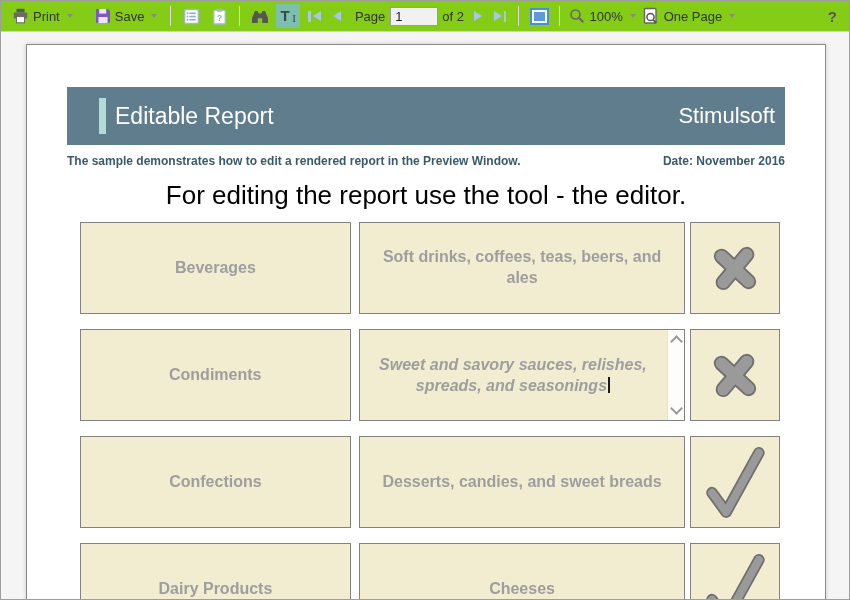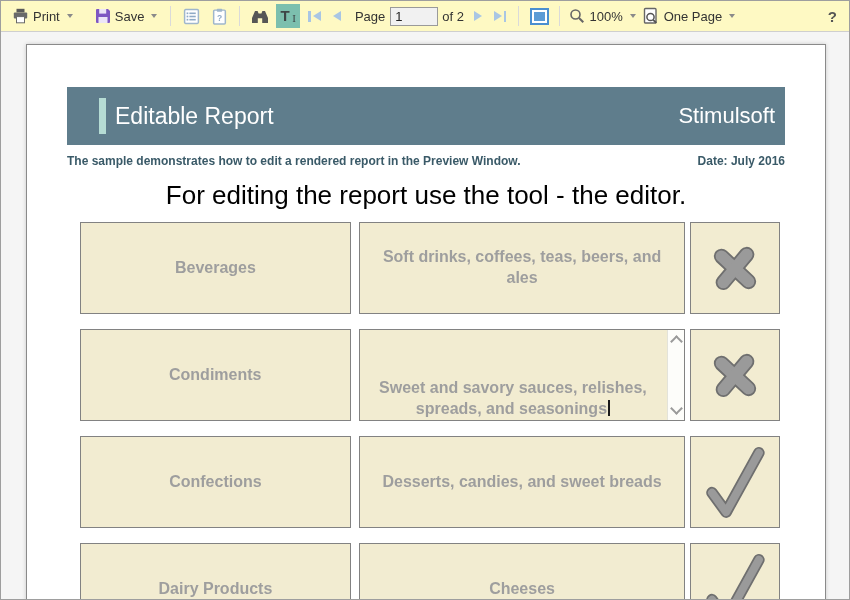--- a/index.html
+++ b/index.html
@@ -1,20 +1,20 @@
 <!DOCTYPE html>
 <html style="--header-band: #5F7D8C; --accent-bar: #B5DCD4; --subtitle-text: #3A5A68; --cell-fill: #F2ECD1; --cell-border: #828282; --cell-text: #9E9E9E; --status-icon: #9A9A9A; --status-icon-outline: #6F6F6F; --editor-active-bg: #7CBFAE; --save-icon: #7E57C2; --nav-disabled: #A9C6E4; --panel-icon-blue: #4A8FD0;"><head>
 <meta charset="utf-8">
 <style>
   html,body{margin:0;padding:0;background:#e9e9e9;}
   .window{width:850px;height:600px;border:1px solid #9e9e9e;box-sizing:border-box;
     background:#f5f5f5;font-family:"Liberation Sans",sans-serif;overflow:hidden;position:relative;}
 
   
-  .toolbar{height:31px;background:#fef9c3;border-bottom:1px solid #cfcfcf;display:flex;
+  .toolbar{height:31px;background:#84cc16;border-bottom:1px solid #cfcfcf;display:flex;
     align-items:center;padding:0 8px;box-sizing:border-box;font-size:13px;color:#333;}
   .tbtn{display:flex;align-items:center;gap:4px;padding:2px 3px;cursor:pointer;white-space:nowrap;}
   .tbtn.print{margin-right:16px}
   .tbtn.save{margin-right:4px}
   .sep{width:1px;height:20px;background:#dadada;margin:0 6px;flex:0 0 auto;}
   .icon-btn{width:24px;height:24px;display:flex;align-items:center;justify-content:center;
     margin:0 2px;cursor:pointer;flex:0 0 auto;}
   .icon-btn.active{background:var(--editor-active-bg,#7CBFAE);}
   .dd{width:0;height:0;border-left:3.5px solid transparent;border-right:3.5px solid transparent;
     border-top:4px solid #8a8a8a;margin-left:3px;}
@@ -46,21 +46,21 @@
   .instruction{margin-top:10px;text-align:center;font-size:26px;color:#000;}
 
   .rows{margin:11px 0 0 53px;width:700px;}
   .row{display:flex;margin-bottom:15px;height:92px;}
   .cell{background:var(--cell-fill,#F2ECD1);border:1px solid var(--cell-border,#828282);
     box-sizing:border-box;display:flex;align-items:center;justify-content:center;
     color:var(--cell-text,#9E9E9E);font-weight:bold;font-size:16px;text-align:center;line-height:1.3;}
   .cell.name{width:287px;margin-right:8px;}
   .cell.desc{width:345px;margin-right:5px;padding:0 8px;}
   .cell.status{width:95px;}
-  .cell.desc.editing{align-items:flex-end;padding:1px 24px 0 6px;position:relative;}
+  .cell.desc.editing{align-items:center;padding:1px 24px 0 6px;position:relative;font-style:italic;}
   .scrollbar{position:absolute;top:0;right:0;bottom:0;width:17px;background:#fdfdfa;
     border-left:1px solid #e3e3da;display:flex;flex-direction:column;justify-content:space-between;
     align-items:center;padding:7px 0;box-sizing:border-box;}
   .chev{width:7px;height:7px;border-left:2px solid #9a9a9a;border-bottom:2px solid #9a9a9a;cursor:pointer;}
   .chev.up{transform:rotate(135deg);}
   .chev.down{transform:rotate(-45deg);}
   .caret-bar{display:inline-block;width:2px;height:16px;background:#1a1a1a;vertical-align:-2px;margin-left:1px;}
   .status-icon{display:block;}
 </style>
 </head>
@@ -189,21 +189,21 @@
     <div class="page">
 
       <div class="band">
         <span class="accent"></span>
         <span class="band-title">Editable Report</span>
         <span class="band-brand">Stimulsoft</span>
       </div>
 
       <div class="subrow">
         <span>The sample demonstrates how to edit a rendered report in the Preview Window.</span>
-        <span>Date: July 2016</span>
+        <span>Date: November 2016</span>
       </div>
 
       <div class="instruction">For editing the report use the tool - the editor.</div>
 
       <div class="rows">
 
         <div class="row">
           <div class="cell name">
             <span>Beverages</span>
           </div>

